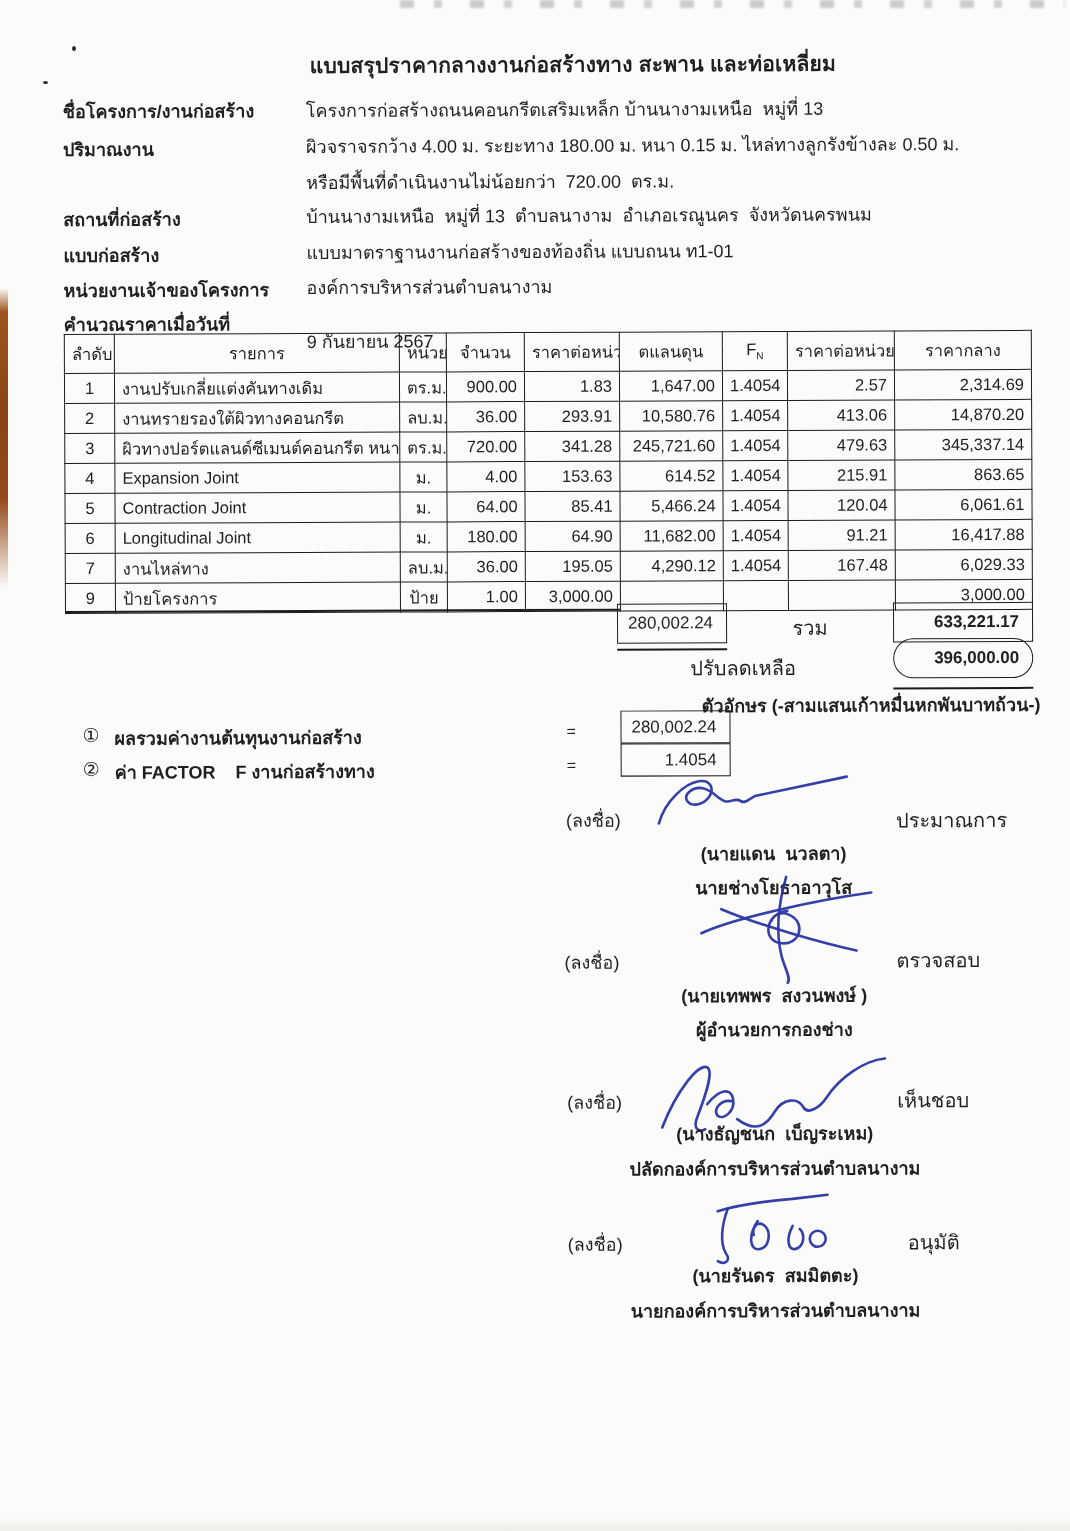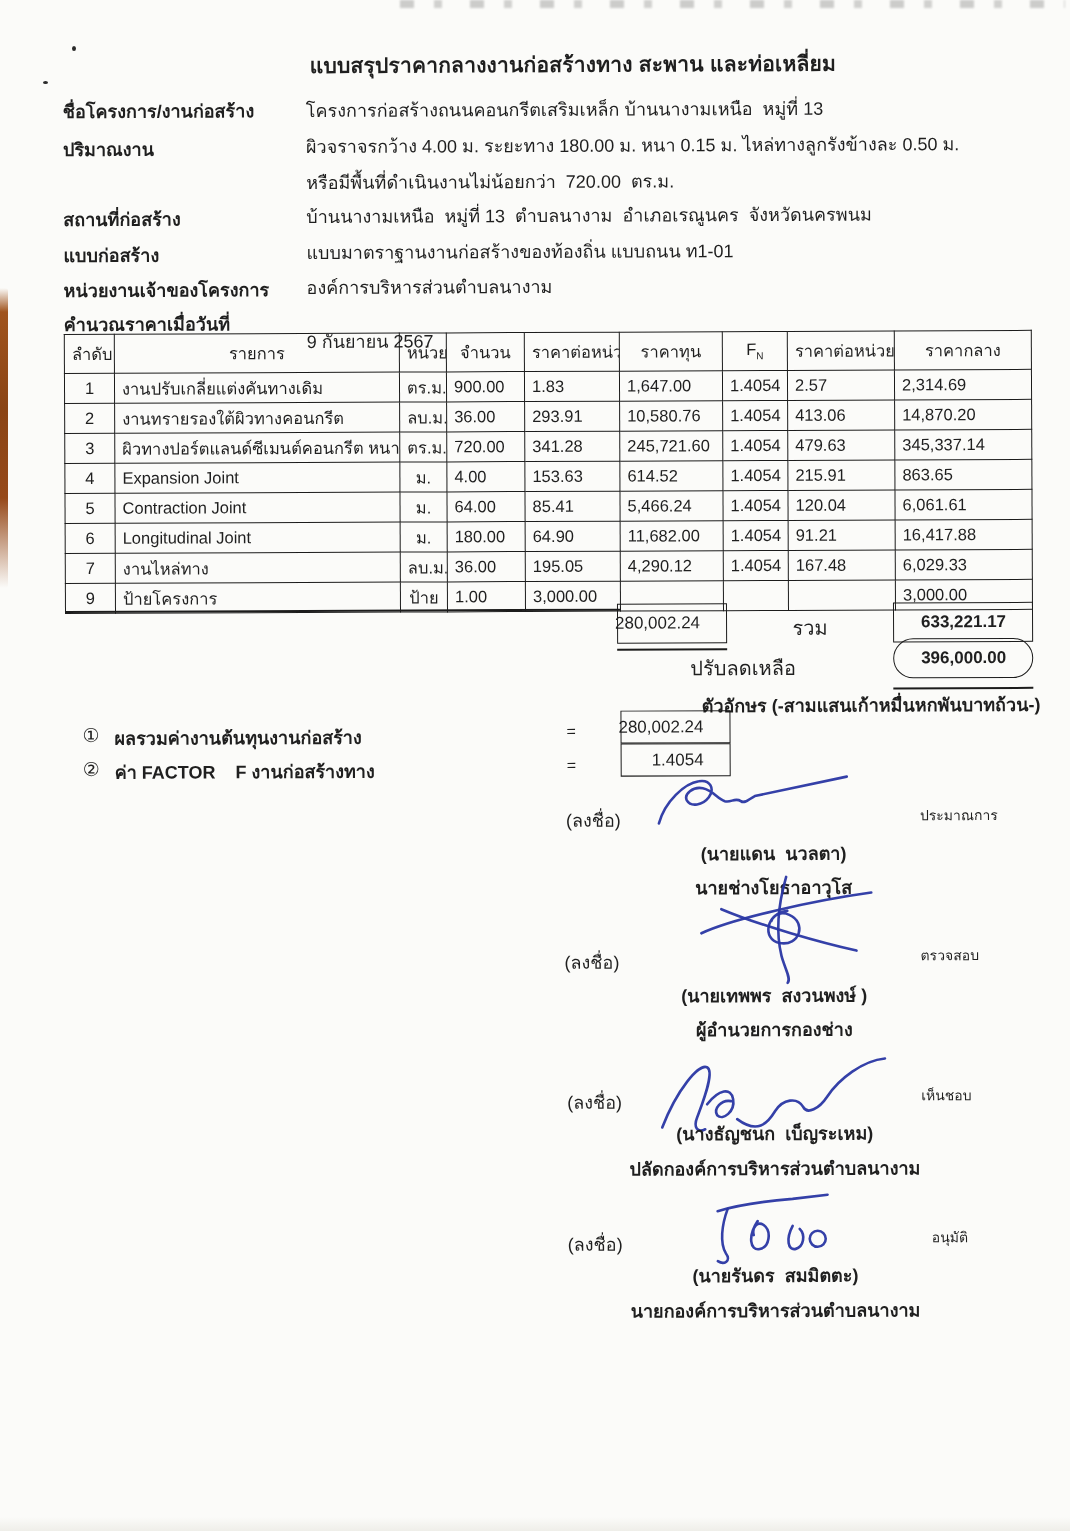--- a/index.html
+++ b/index.html
@@ -23,36 +23,36 @@
     font-size:16.5px;
   }
   table.cost th,table.cost td{
     border:1.6px solid #1c1c1c;
     padding:0 7px;overflow:hidden;white-space:nowrap;
     height:29px;
   }
   table.cost thead th{height:38px;font-weight:normal;text-align:center;font-size:16.5px;}
   table.cost td.c{text-align:center;}
   table.cost td.l{text-align:left;}
-  table.cost td.r{text-align:left;}
+  table.cost td.r{text-align:right;}
   sub.fn{font-size:10px;}
   .sumbox{
     position:absolute;border:1.8px solid #1c1c1c;background:transparent;
     font-size:17px;display:flex;align-items:center;justify-content:flex-end;
-    padding-right:26px;box-sizing:border-box;
+    padding-right:13px;box-sizing:border-box;
   }
   .bold{font-weight:bold;}
   .dline{position:absolute;height:2px;background:#1c1c1c;}
   .sum-label{position:absolute;font-size:20px;}
   .inwords{font-size:18px;font-weight:bold;text-align:right;white-space:pre-wrap;}
   .factor-num{font-size:19px;}
   .factor-label{font-size:18px;font-weight:bold;white-space:pre-wrap;}
   .eq{font-size:16px;}
   .sign-label{font-size:18px;}
-  .role-label{font-size:14px;margin-left:24px;}
+  .role-label{font-size:20px;}
   .sig-name{position:absolute;left:600px;width:345px;text-align:center;font-size:18px;font-weight:bold;white-space:pre-wrap;}
   .sig-pos{position:absolute;left:600px;width:345px;text-align:center;font-size:18px;font-weight:bold;white-space:pre-wrap;}
   .ink path{fill:none;stroke:#2936a3;stroke-width:2.6;stroke-linecap:round;stroke-linejoin:round;opacity:.95;}
   .edge-strip{
     position:absolute;left:0;top:288px;width:8px;height:300px;
     background:linear-gradient(180deg,rgba(160,84,30,0) 0%,#a0541e 8%,#8a4415 40%,#96491a 70%,rgba(138,68,21,0) 100%);
     border-radius:0 3px 3px 0;
   }
   .speck{position:absolute;background:#2a2a2a;border-radius:50%;}
   .bleed{
@@ -109,21 +109,21 @@
         <col style="width:107px">
         <col style="width:137px">
     </colgroup>
     <thead>
       <tr>
         <th>ลำดับ</th>
         <th>รายการ</th>
         <th>หน่วย</th>
         <th>จำนวน</th>
         <th>ราคาต่อหน่วย</th>
-        <th>ราคาทุน</th>
+        <th>ตแลนดุน</th>
         <th><span>F</span><sub class="fn">N</sub></th>
         <th><span>ราคาต่อหน่วยxF</span></th>
         <th>ราคากลาง</th>
       </tr>
     </thead>
     <tbody>
       <tr>
         <td class="c">1</td>
         <td class="l">งานปรับเกลี่ยแต่งคันทางเดิม</td>
         <td class="c">ตร.ม.</td>

